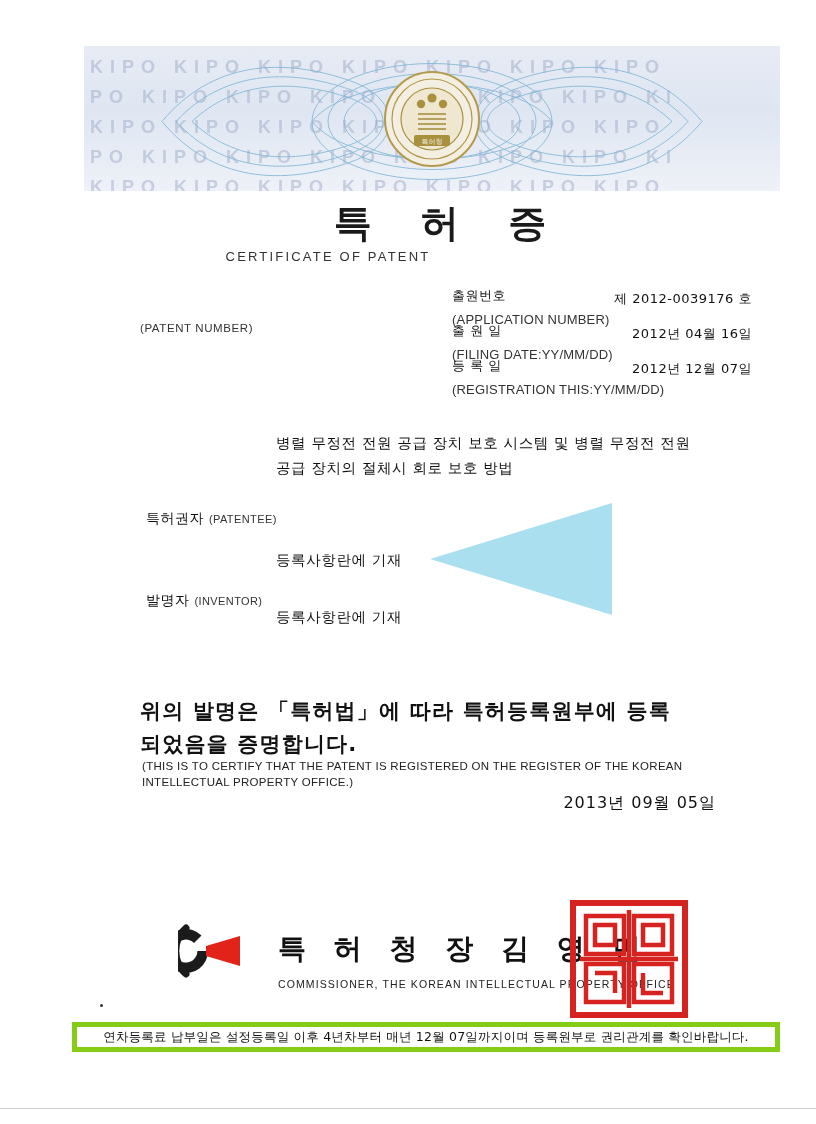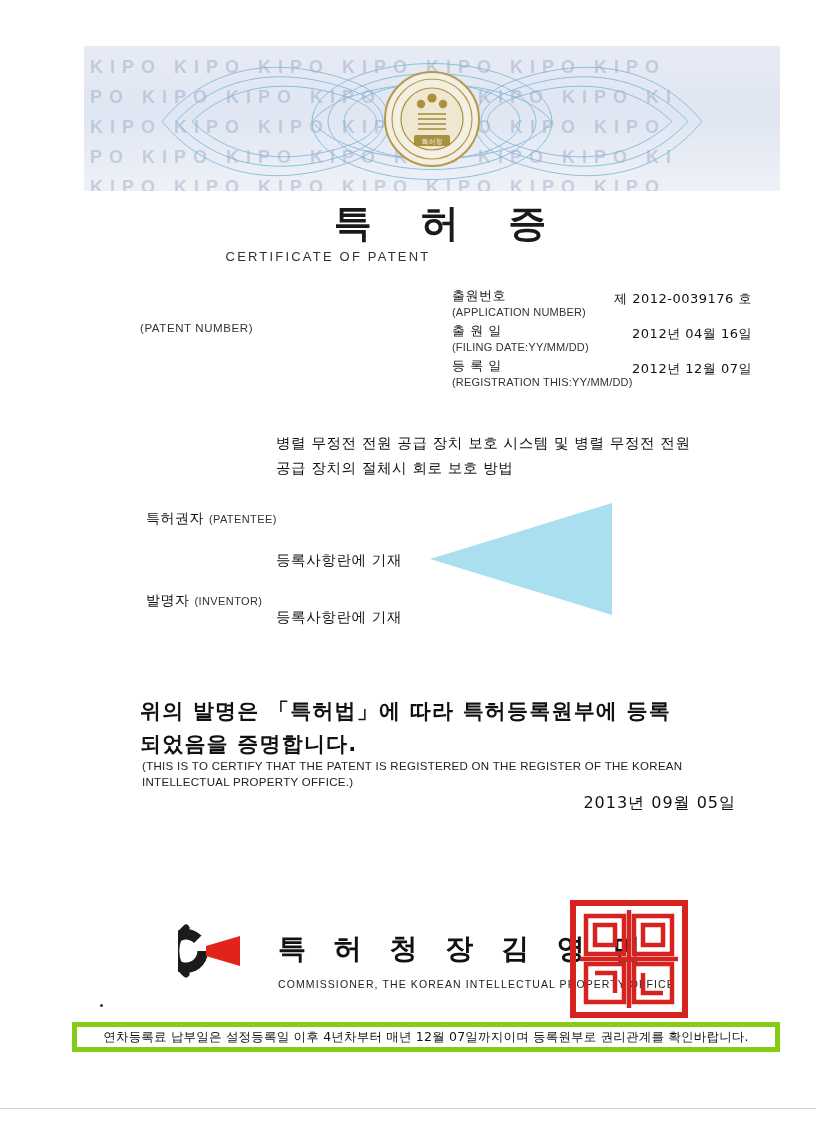--- a/index.html
+++ b/index.html
@@ -121,25 +121,25 @@
     position: relative;
     height: 35px;
   }
   .meta-label-kr {
     font-family: "DejaVu Sans", sans-serif;
     font-size: 13px;
     color: #111;
     letter-spacing: .5px;
   }
   .meta-label-en {
-    font-size: 11px;
+    font-size: 13px;
     color: #333;
     letter-spacing: .2px;
     display: block;
-    margin-top: 1px;
+    margin-top: 7px;
   }
   .meta-value {
     position: absolute;
     right: 0;
     top: 4px;
     font-family: "DejaVu Sans", sans-serif;
     font-size: 13px;
     color: #111;
     white-space: nowrap;
     letter-spacing: .5px;
@@ -196,21 +196,21 @@
     left: 142px;
     top: 758px;
     width: 580px;
     font-size: 11.5px;
     line-height: 16px;
     letter-spacing: .3px;
     color: #222;
   }
   .issue-date {
     position: absolute;
-    left: 156px;
+    left: 136px;
     top: 793px;
     width: 580px;
     text-align: right;
     font-family: "DejaVu Sans", sans-serif;
     font-size: 16px;
     letter-spacing: 1px;
     color: #111;
   }
 
   

